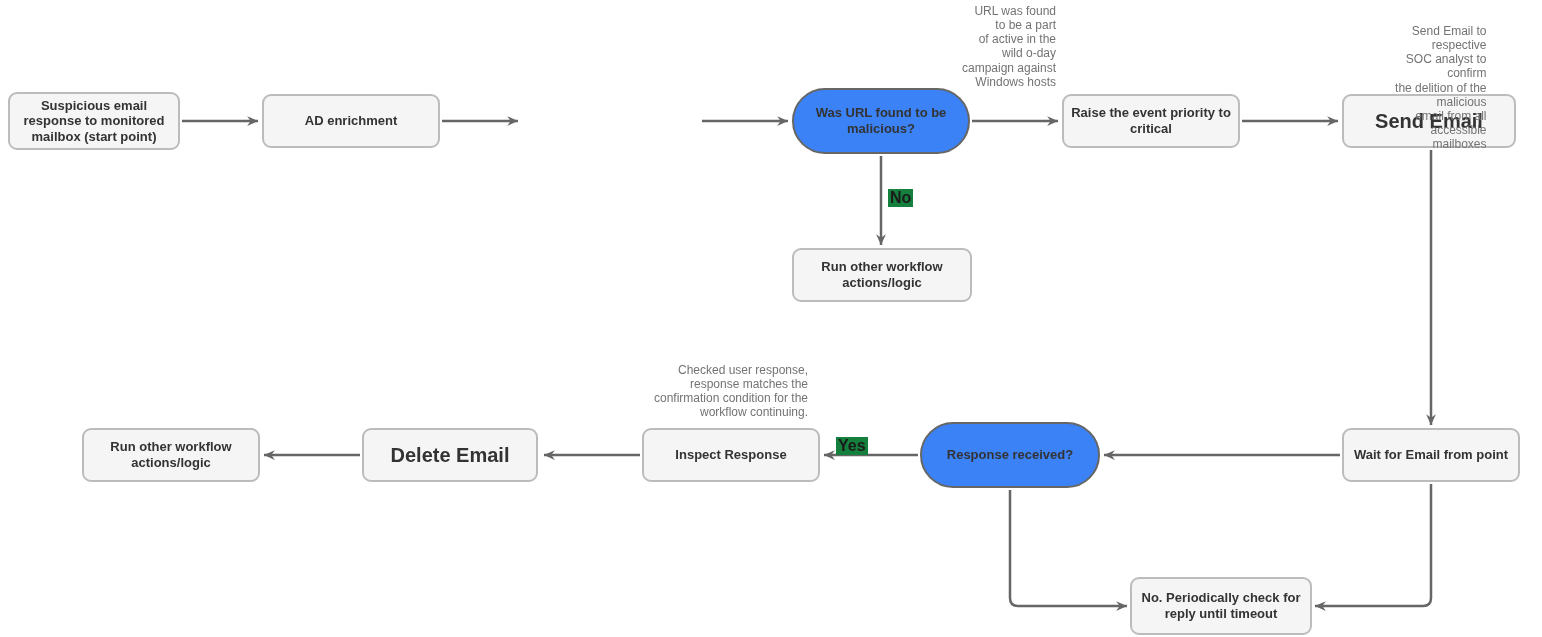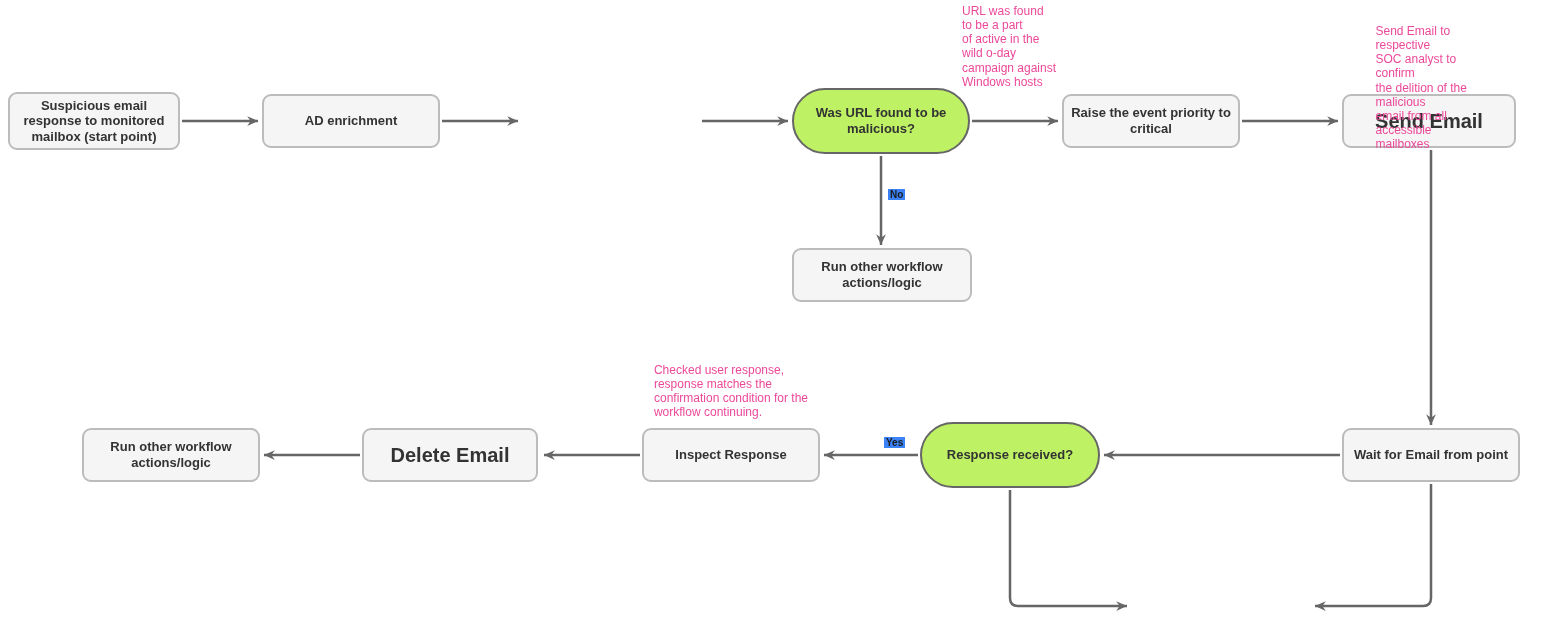--- a/index.html
+++ b/index.html
@@ -23,41 +23,41 @@
     justify-content: center;
     text-align: center;
     font-size: 13px;
     font-weight: 700;
     color: #333333;
     line-height: 1.2;
     white-space: pre-line;
     padding: 2px 6px;
   }
   .node.decision {
-    background: #bef264;
+    background: #3b82f6;
     border: 2.5px solid #666666;
     border-radius: 33px;
   }
   .node.emphasis { font-size: 20px; }
   .annotation {
     position: absolute;
     transform: translateX(-50%);
     font-size: 12px;
     font-weight: 400;
-    color: #ec4899;
-    text-align: left;
+    color: #737373;
+    text-align: right;
     line-height: 1.18;
     white-space: pre-line;
   }
   .edge-label {
     position: absolute;
-    font-size: 10px;
+    font-size: 16px;
     font-weight: 700;
     color: #1a1a1a;
-    background: #3b82f6;
+    background: #15803d;
     padding: 0 2px;
     line-height: 1.1;
   }
 </style>
 </head>
 <body>
 
 <div class="canvas">
 
   <svg class="edges-svg" width="1542" height="637" viewBox="0 0 1542 637" xmlns="http://www.w3.org/2000/svg">
@@ -105,24 +105,26 @@
 actions/logic</div>
 
   <div class="node emphasis" style="left:362px; top:428px; width:176px; height:54px;">Delete Email</div>
 
   <div class="node" style="left:642px; top:428px; width:178px; height:54px;">Inspect Response</div>
 
   <div class="node decision" style="left:920px; top:422px; width:180px; height:66px;">Response received?</div>
 
   <div class="node" style="left:1342px; top:428px; width:178px; height:54px;">Wait for Email from point</div>
 
+  <div class="node" style="left:1130px; top:577px; width:182px; height:58px;">No. Periodically check for
+reply until timeout</div>
 
   <div class="edge-label" style="left:888px; top:189px;">No</div>
 
-  <div class="edge-label" style="left:884px; top:437px;">Yes</div>
+  <div class="edge-label" style="left:836px; top:437px;">Yes</div>
 
   <div class="annotation" style="left:1009px; top:4px;">URL was found
 to be a part
 of active in the
 wild o-day
 campaign against
 Windows hosts</div>
 
   <div class="annotation" style="left:1431px; top:24px;">Send Email to respective
 SOC analyst to confirm

